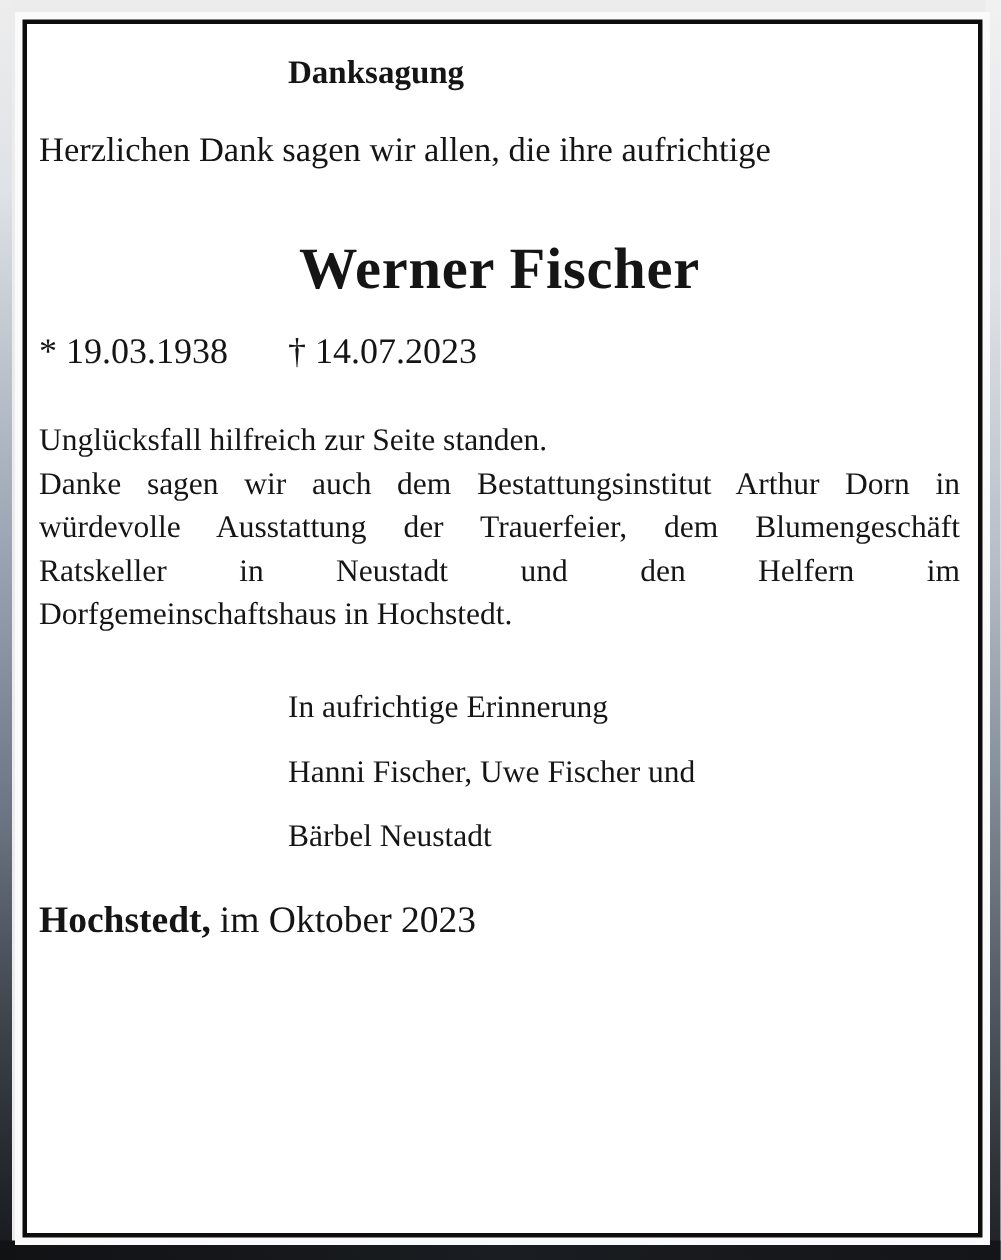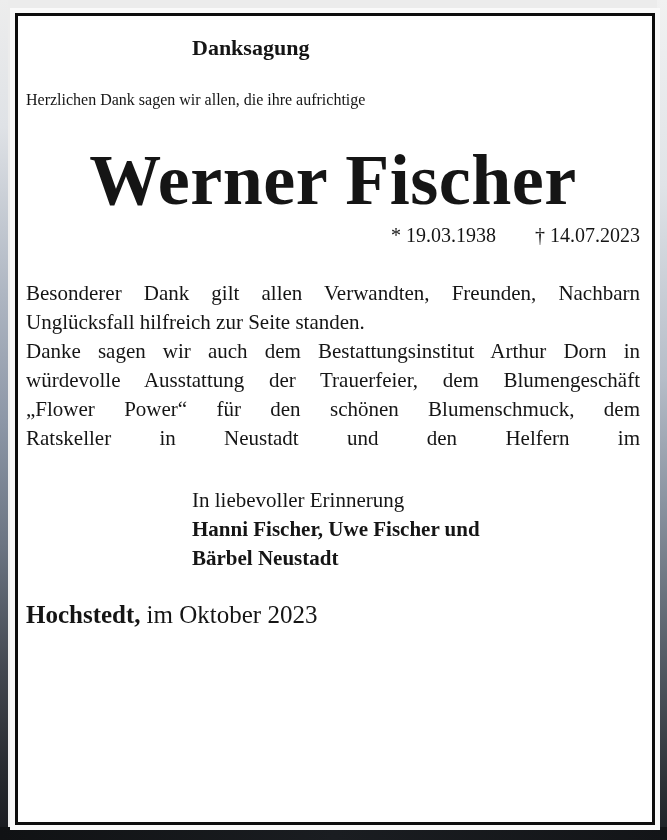--- a/index.html
+++ b/index.html
@@ -31,33 +31,33 @@
   }
   .content {
     position:absolute; inset:0;
     padding:0 12px 0 8px;
     box-sizing:border-box;
   }
   .title {
     margin:19px 0 0 166px;
     font-size:22px; font-weight:bold; line-height:26px;
   }
-  .intro { margin-top:25px; font-size:16px; line-height:27px; }
+  .intro { margin-top:25px; font-size:23px; line-height:27px; }
   .name {
     margin-top:37px;
-    font-size:72px; font-weight:bold;
+    font-size:39px; font-weight:bold;
     text-align:center; line-height:56px;
     letter-spacing:0.5px; white-space:nowrap;
   }
-  .dates { margin-top:14px; font-size:20px; text-align:right; line-height:26px; }
+  .dates { margin-top:14px; font-size:24px; text-align:left; line-height:26px; }
   .dates .death { margin-left:34px; }
   .body-text { margin-top:31px; font-size:21px; line-height:29px; }
   .body-text .just { text-align:justify; text-align-last:justify; }
   .sig { margin-top:33px; margin-left:166px; font-size:21px; line-height:29px; }
-  .sig .bold { font-weight:bold; }
+  .sig .bold { font-weight:normal;margin-top:14px; }
   .footer { margin-top:29px; font-size:25px; line-height:26px; }
   .footer .place { font-weight:bold; }
   .footer .when { margin-left:6px; }
   .line { min-height:29px; }
 </style>
 </head>
 <body>
 
 <div class="edge-left"></div>
 <div class="edge-right"></div>
@@ -74,33 +74,32 @@
 
     <div class="name">Werner Fischer</div>
 
     <div class="dates">
       <span class="birth">* 19.03.1938</span>
       <span class="death">† 14.07.2023</span>
     </div>
 
     <div class="body-text">
       <div>
-          <div class="line just">Besonderer Dank gilt allen Verwandten, Freunden, Nachbarn</div>
           <div class="line">Unglücksfall hilfreich zur Seite standen.</div>
         </div>
       <div>
           <div class="line just">Danke sagen wir auch dem Bestattungsinstitut Arthur Dorn in</div>
           <div class="line just">würdevolle Ausstattung der Trauerfeier, dem Blumengeschäft</div>
-          <div class="line just">„Flower Power“ für den schönen Blumenschmuck, dem</div>
           <div class="line just">Ratskeller in Neustadt und den Helfern im</div>
+          <div class="line">Dorfgemeinschaftshaus in Hochstedt.</div>
         </div>
     </div>
 
     <div class="sig">
-      <div class="line">In liebevoller Erinnerung</div>
+      <div class="line">In aufrichtige Erinnerung</div>
       <div>
           <div class="line bold">Hanni Fischer, Uwe Fischer und</div>
           <div class="line bold">Bärbel Neustadt</div>
         </div>
     </div>
 
     <div class="footer">
       <span class="place">Hochstedt,</span><span class="when">im Oktober 2023</span>
     </div>
 

